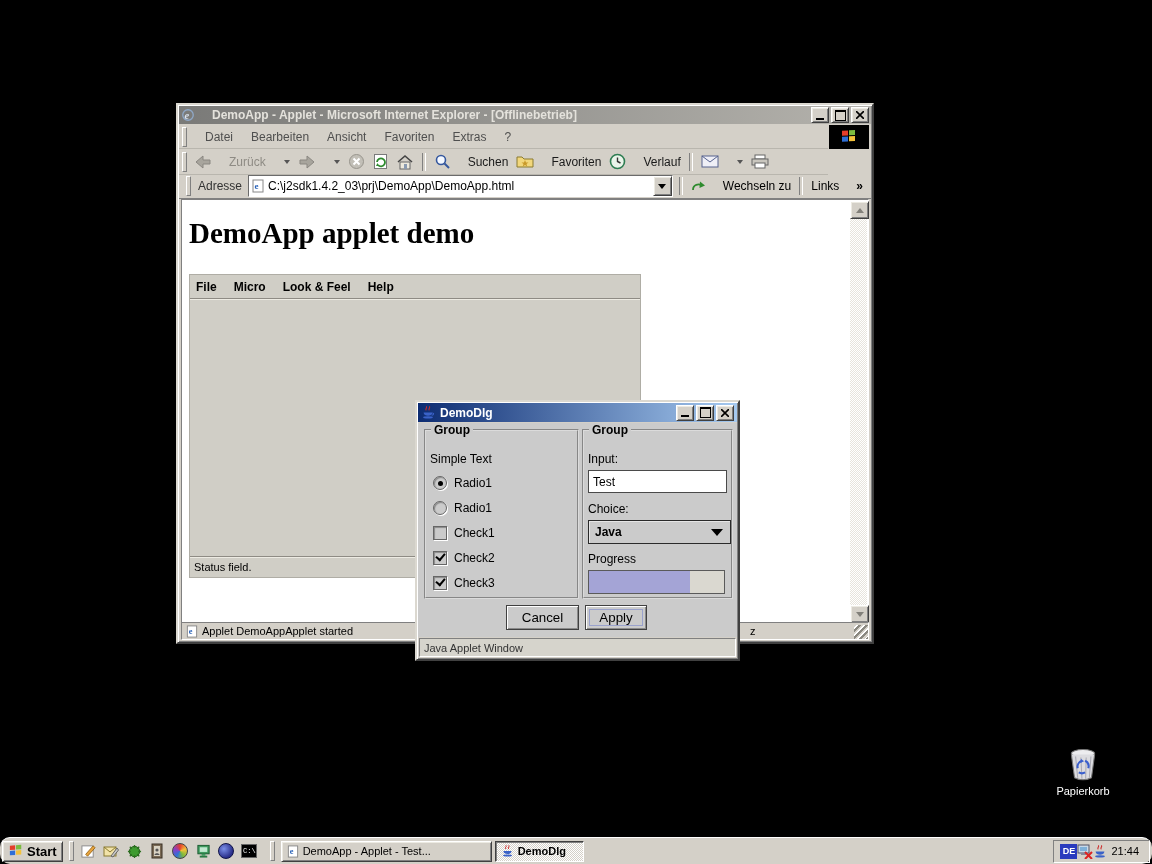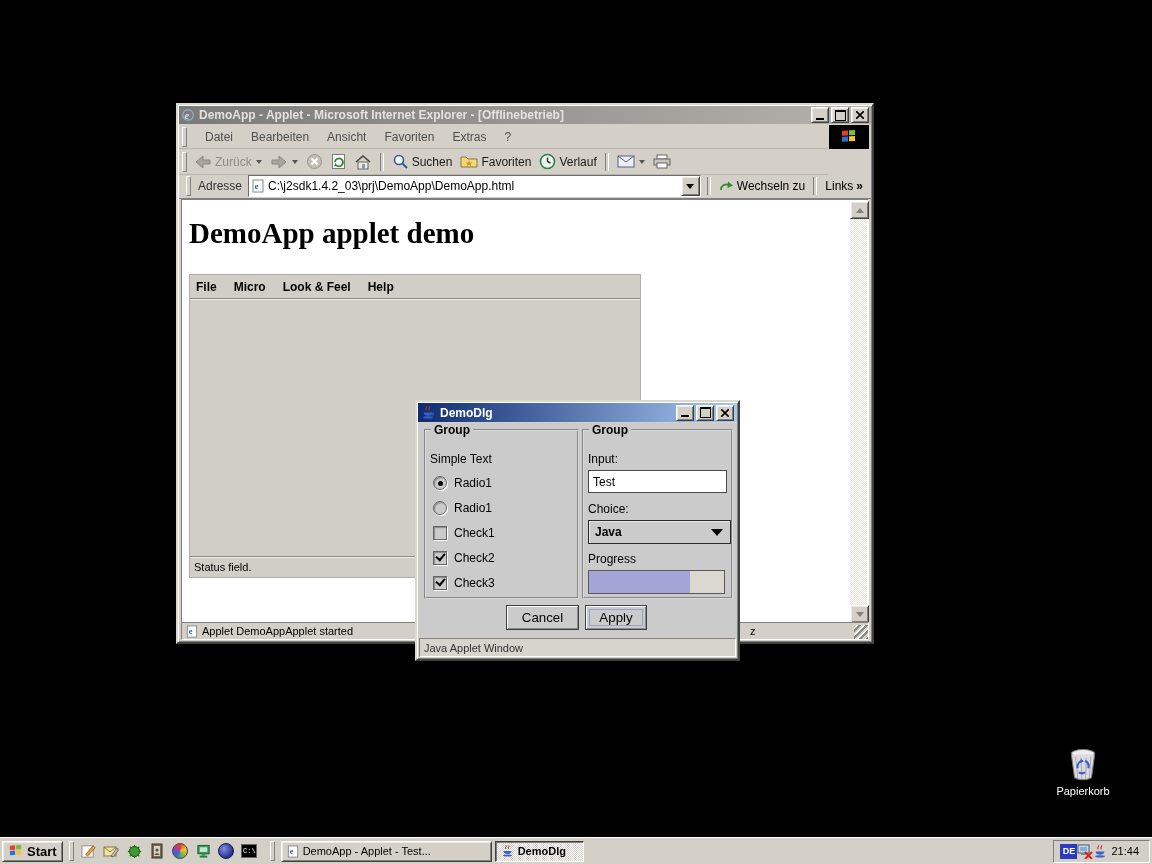--- a/index.html
+++ b/index.html
@@ -21,21 +21,21 @@
     box-shadow:inset 1px 1px 0 #ECEAE2,inset -1px -1px 0 #808080;display:flex;align-items:center;justify-content:center;margin-left:2px;}
   .row{display:flex;align-items:center;}
   
   #ie{left:176px;top:103px;width:694px;height:537px;z-index:10;}
   #ie-title{left:1px;top:1px;right:1px;height:18px;display:flex;align-items:center;padding:0 2px;
     background:linear-gradient(90deg,#7A7A78,#B4B2AC);color:#E4E2DC;font-weight:bold;}
   #ie-menu{left:1px;top:20px;right:44px;height:23px;display:flex;align-items:center;color:#4F4F4F;border-bottom:1px solid #B9B6AE;}
   #ie-menu span{margin-right:18px;}
   #throbber{right:3px;top:20px;width:40px;height:24px;background:#000;display:flex;align-items:center;justify-content:center;}
   #ie-tools{left:1px;top:44px;right:44px;height:25px;display:flex;align-items:center;border-bottom:1px solid #B9B6AE;}
-  .tbtn{display:flex;align-items:center;gap:3px;padding:2px 4px;}
+  .tbtn{display:flex;align-items:center;gap:17px;padding:2px 4px;}
   .tlabel{color:#1a1a1a;}
   .tlabel.dis{color:#8E8B84;}
   .caret{width:0;height:0;border-left:3px solid transparent;border-right:3px solid transparent;border-top:4px solid #555;margin-left:1px;}
   #ie-addr{left:1px;top:69px;right:1px;height:24px;display:flex;align-items:center;padding:0 4px;border-bottom:1px solid #808080;}
   #addr-field{flex:1;height:20px;background:#fff;border:1px solid;border-color:#6b6b6b #fff #fff #6b6b6b;
     display:flex;align-items:center;padding-left:3px;margin:0 2px;}
   #addr-drop{width:17px;height:18px;display:flex;align-items:center;justify-content:center;margin-left:auto;}
   #ie-content{left:3px;top:94px;width:686px;height:424px;background:#fff;border:1px solid;border-color:#808080 #fff #fff #808080;}
   #page-heading{left:7px;top:17px;font-family:"Liberation Serif",serif;font-weight:bold;font-size:29px;}
   #applet{left:7px;top:74px;width:450px;height:302px;background:#D0CEC6;border:1px solid #AFADA5;}
@@ -76,21 +76,21 @@
     font-weight:bold;padding-left:6px;box-shadow:inset 1px 1px 0 #E6E6E6;}
   .combo-arrow{position:absolute;right:7px;width:0;height:0;border-left:6px solid transparent;border-right:6px solid transparent;border-top:7px solid #000;}
   #progressbar{position:absolute;border:1px solid #5a5a5a;background:#DAD8D0;}
   #progressfill{height:100%;background:#A4A4D6;}
   .mbtn{position:absolute;background:#CBCBCB;border:1px solid #404040;
     box-shadow:inset 1px 1px 0 #fff,inset -1px -1px 0 #8a8a8a;display:flex;align-items:center;justify-content:center;font-weight:normal;}
   .focus-ring{position:absolute;inset:3px;border:1px solid #9AA2CC;pointer-events:none;}
   #dlg-banner{left:2px;right:2px;bottom:2px;height:17px;background:#D6D4CC;border:1px solid;border-color:#808080 #fff #fff #808080;
     display:flex;align-items:center;padding-left:4px;font-size:11px;color:#333;}
   
-  #taskbar{left:0;bottom:0;width:1152px;height:26px;background:#D4D0C8;border-top:1px solid #fff;z-index:100;display:flex;align-items:center;}
+  #taskbar{left:0;bottom:0;width:1152px;height:26px;background:#D4D0C8;border-top:1px solid #fff;z-index:100;display:flex;align-items:center;border-radius:10px;}
   #start-btn{margin-left:2px;height:21px;display:flex;align-items:center;gap:3px;padding:0 5px;font-weight:bold;font-size:13px;}
   .qlicon{width:17px;height:17px;display:flex;align-items:center;justify-content:center;margin-right:6px;}
   .taskbtn{height:21px;display:flex;align-items:center;gap:4px;padding:0 5px;font-size:11px;white-space:nowrap;overflow:hidden;}
   #task-ie{width:211px;}
   #task-dlg{width:89px;font-weight:bold;}
   #tray{margin-left:auto;margin-right:2px;height:21px;display:flex;align-items:center;padding:0 6px;}
   #de-badge{width:17px;height:15px;background:#2A3BBE;color:#fff;font-size:9px;font-weight:bold;
     display:flex;align-items:center;justify-content:center;}
   #clock{font-size:11px;padding:0 4px;}
   
@@ -102,21 +102,21 @@
 <body>
 
 <div id="desktop">
 
   <div id="ie" class="abs frame">
     <div id="ie-title" class="abs">
       <svg width="14" height="14" viewBox="0 0 16 16">
         <circle cx="8" cy="8" r="6" fill="none" stroke="#8FA8C8" stroke-width="1.5"></circle>
         <text x="4" y="12" font-size="12" font-weight="bold" font-style="italic" fill="#DCE4F0" font-family="Liberation Serif,serif">e</text>
       </svg>
-      <span style="margin-left:4px">DemoApp - Applet - Microsoft Internet Explorer - [Offlinebetrieb]</span>
+      <span style="margin-left:17px">DemoApp - Applet - Microsoft Internet Explorer - [Offlinebetrieb]</span>
       <span style="margin-left:auto" class="row">
         <span class="wbtn">
             <span style="width:8px;height:2px;background:#000;margin-top:7px"></span>
           </span>
         <span class="wbtn">
             <span style="width:9px;height:8px;border:1px solid #000;border-top-width:2px"></span>
           </span>
         <span class="wbtn">
             <svg width="8" height="8" viewBox="0 0 8 8">
               <path d="M0 0 L8 8 M8 0 L0 8" stroke="#000" stroke-width="1.6"></path>

